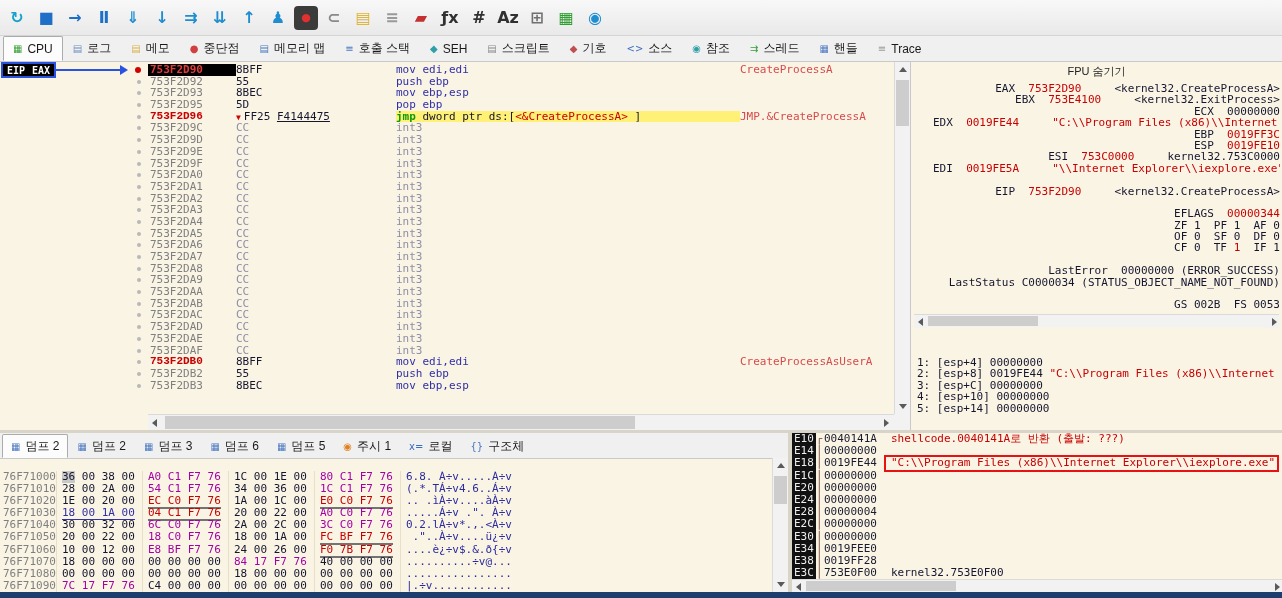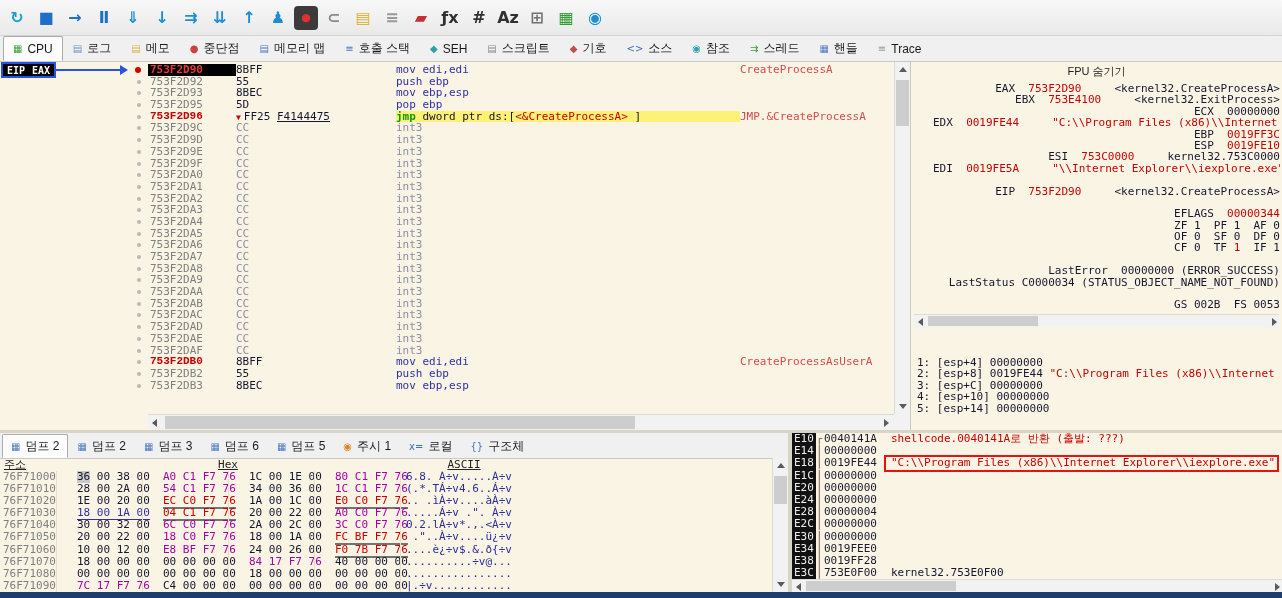--- a/index.html
+++ b/index.html
@@ -120,21 +120,21 @@
   .dumptabs{height:25px;background:#F0F0F0;border-bottom:1px solid #C9C9C9;display:flex;align-items:flex-end;padding-left:2px;}
   .dumphead{position:absolute;left:0;top:26px;right:16px;height:12px;
     font:11px/12px "DejaVu Sans Mono",monospace;color:#222;}
   .dh-addr{position:absolute;left:4px;text-decoration:underline;}
   .dh-hex{position:absolute;left:56px;width:344px;text-align:center;text-decoration:underline;}
   .dh-ascii{position:absolute;left:400px;width:128px;text-align:center;text-decoration:underline;}
   .dumprows{position:absolute;left:0;top:38px;right:16px;bottom:0;
     font:11px/12.1px "DejaVu Sans Mono",monospace;white-space:pre;overflow:hidden;}
   .hrow{height:12.1px;display:flex;}
   .haddr{width:56px;flex:none;color:#7F7F7F;padding-left:3px;box-sizing:border-box;}
-  .hgrp{width:86px;flex:none;border-left:1px solid #E8DFC9;padding-left:20px;box-sizing:border-box;}
+  .hgrp{width:86px;flex:none;border-left:1px solid #E8DFC9;padding-left:5px;box-sizing:border-box;}
   .hascii{width:128px;flex:none;border-left:1px solid #E8DFC9;padding-left:5px;color:#2B2B9E;box-sizing:border-box;}
 
   
   .stackp{position:absolute;left:792px;top:433px;width:490px;height:159px;background:#FAF4E5;overflow:hidden;}
   .stackrows{position:absolute;left:0;top:0;right:0;bottom:13px;
     font:11px/12.2px "DejaVu Sans Mono",monospace;white-space:pre;overflow:hidden;}
   .srow{height:12.2px;display:flex;}
   .saddr{width:24px;flex:none;background:#111;color:#EEE;padding-left:2px;box-sizing:border-box;}
   .sframe{width:8px;flex:none;color:#6B3A2E;font-size:10px;}
   .sval{width:62px;flex:none;color:#1A1A2E;}
@@ -293,25 +293,20 @@
         </div>
         <div class="dtab">
           <span class="tabicon" style="color: rgb(58, 111, 192);">x=</span>
           <span class="tlabel">로컬</span>
         </div>
         <div class="dtab">
           <span class="tabicon" style="color: rgb(74, 120, 192);">{}</span>
           <span class="tlabel">구조체</span>
         </div>
       </div>
-    <div class="dumphead">
-      <span class="dh-addr">주소</span>
-      <span class="dh-hex">Hex</span>
-      <span class="dh-ascii">ASCII</span>
-    </div>
     <div class="dumprows"><div class="hrow"><span class="haddr">76F71000</span><span class="hgrp"><span class="t-sel">36</span><span class="t-k"> 00 38 00</span></span><span class="hgrp"><span class="t-p">A0 C1 F7 76</span></span><span class="hgrp"><span class="t-k">1C 00 1E 00</span></span><span class="hgrp"><span class="t-p">80 C1 F7 76</span></span><span class="hascii">6.8. Á÷v.....Á÷v</span></div><div class="hrow"><span class="haddr">76F71010</span><span class="hgrp"><span class="t-k">28 00 2A 00</span></span><span class="hgrp"><span class="t-p">54 C1 F7 76</span></span><span class="hgrp"><span class="t-k">34 00 36 00</span></span><span class="hgrp"><span class="t-p">1C C1 F7 76</span></span><span class="hascii">(.*.TÁ÷v4.6..Á÷v</span></div><div class="hrow"><span class="haddr">76F71020</span><span class="hgrp"><span class="t-k">1E 00 20 00</span></span><span class="hgrp"><span class="t-ru">EC C0 F7 76</span></span><span class="hgrp"><span class="t-k">1A 00 1C 00</span></span><span class="hgrp"><span class="t-ru">E0 C0 F7 76</span></span><span class="hascii">.. .ìÀ÷v....àÀ÷v</span></div><div class="hrow"><span class="haddr">76F71030</span><span class="hgrp"><span class="t-bu">18 00 1A 00</span></span><span class="hgrp"><span class="t-ru">04 C1 F7 76</span></span><span class="hgrp"><span class="t-k">20 00 22 00</span></span><span class="hgrp"><span class="t-p">A0 C0 F7 76</span></span><span class="hascii">.....Á÷v .". À÷v</span></div><div class="hrow"><span class="haddr">76F71040</span><span class="hgrp"><span class="t-k">30 00 32 00</span></span><span class="hgrp"><span class="t-p">6C C0 F7 76</span></span><span class="hgrp"><span class="t-k">2A 00 2C 00</span></span><span class="hgrp"><span class="t-p">3C C0 F7 76</span></span><span class="hascii">0.2.lÀ÷v*.,.&lt;À÷v</span></div><div class="hrow"><span class="haddr">76F71050</span><span class="hgrp"><span class="t-k">20 00 22 00</span></span><span class="hgrp"><span class="t-p">18 C0 F7 76</span></span><span class="hgrp"><span class="t-k">18 00 1A 00</span></span><span class="hgrp"><span class="t-ru">FC BF F7 76</span></span><span class="hascii"> ."..À÷v....ü¿÷v</span></div><div class="hrow"><span class="haddr">76F71060</span><span class="hgrp"><span class="t-k">10 00 12 00</span></span><span class="hgrp"><span class="t-p">E8 BF F7 76</span></span><span class="hgrp"><span class="t-k">24 00 26 00</span></span><span class="hgrp"><span class="t-ru">F0 7B F7 76</span></span><span class="hascii">....è¿÷v$.&amp;.ð{÷v</span></div><div class="hrow"><span class="haddr">76F71070</span><span class="hgrp"><span class="t-k">18 00 00 00</span></span><span class="hgrp"><span class="t-k">00 00 00 00</span></span><span class="hgrp"><span class="t-p">84 17 F7 76</span></span><span class="hgrp"><span class="t-k">40 00 00 00</span></span><span class="hascii">..........÷v@...</span></div><div class="hrow"><span class="haddr">76F71080</span><span class="hgrp"><span class="t-k">00 00 00 00</span></span><span class="hgrp"><span class="t-k">00 00 00 00</span></span><span class="hgrp"><span class="t-k">18 00 00 00</span></span><span class="hgrp"><span class="t-k">00 00 00 00</span></span><span class="hascii">................</span></div><div class="hrow"><span class="haddr">76F71090</span><span class="hgrp"><span class="t-p">7C 17 F7 76</span></span><span class="hgrp"><span class="t-k">C4 00 00 00</span></span><span class="hgrp"><span class="t-k">00 00 00 00</span></span><span class="hgrp"><span class="t-k">00 00 00 00</span></span><span class="hascii">|.÷v............</span></div></div>
     <div class="vscroll dump-v">
       <div class="sbtn up"></div>
       <div class="thumb" style="top:18px;height:28px"></div>
       <div class="sbtn dn"></div>
     </div>
   </div>
 
   <div class="vsplit"></div>
 

